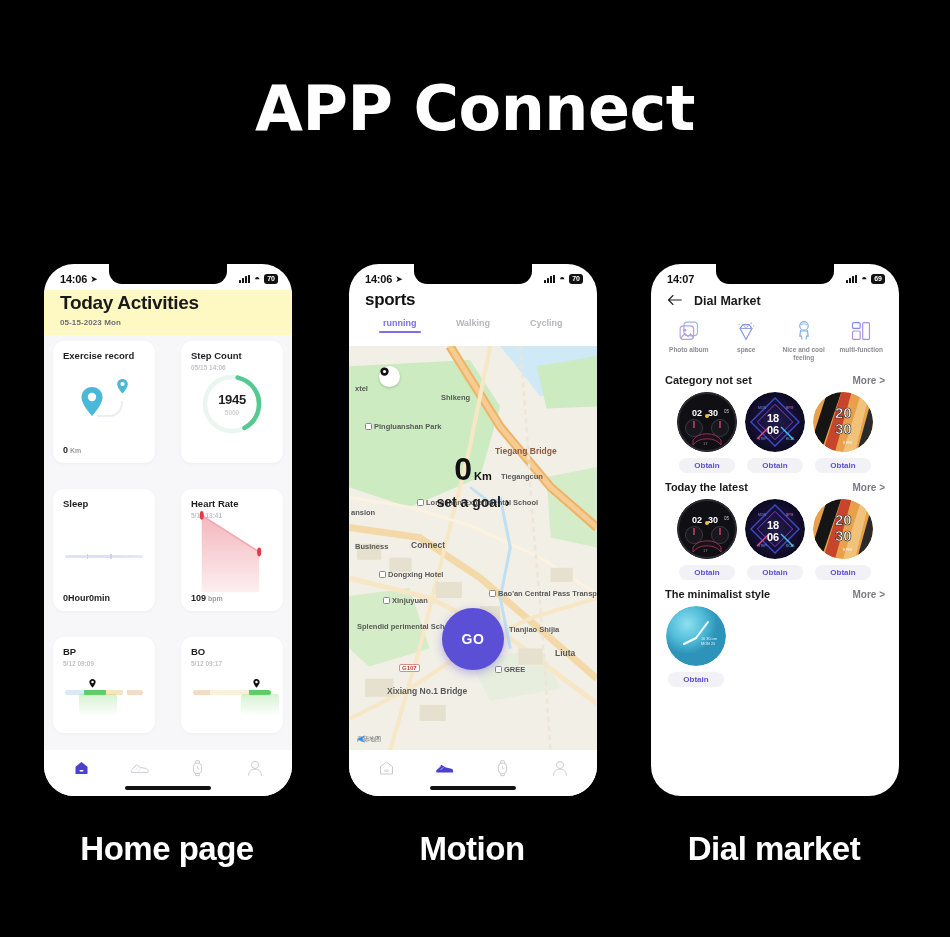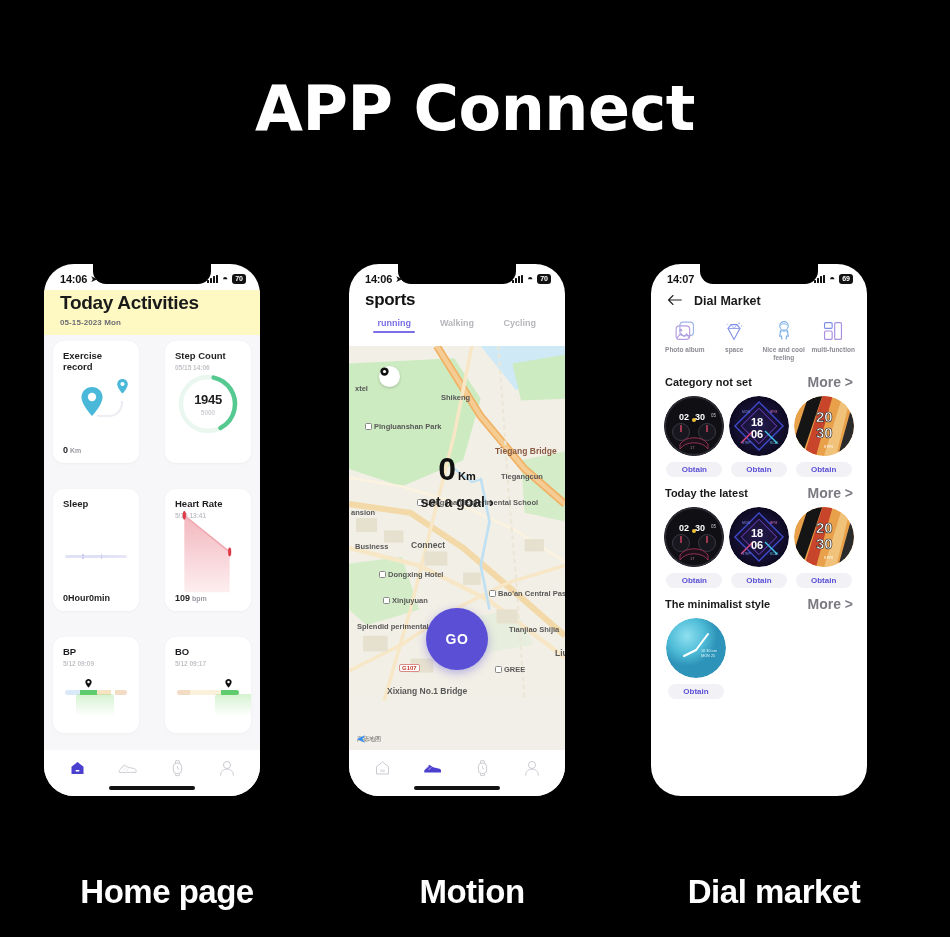--- a/index.html
+++ b/index.html
@@ -16,21 +16,21 @@
     position: absolute; top: 72px; left: 0; width: 950px;
     text-align: center;
     font-size: 62px; font-weight: 700; color: #ffffff;
     letter-spacing: -0.5px;
     font-family: "DejaVu Sans", sans-serif;
   }
 
   
   .phone {
     position: absolute;
-    width: 216px; height: 532px;
+    width: 248px; height: 532px;
     background: #fff;
     border-radius: 30px;
     overflow: hidden;
   }
   #phone-1 { left: 44px;  top: 264px; }
   #phone-2 { left: 349px; top: 264px; }
   #phone-3 { left: 651px; top: 264px; }
 
   .notch {
     position: absolute; top: 0; left: 50%; transform: translateX(-50%);
@@ -148,35 +148,35 @@
   .map-attr { position:absolute; left:8px; bottom:6px; display:flex; align-items:center; gap:3px; font-size:6px; color:#666;}
 
   
   .p3-nav { display:flex; align-items:center; gap:12px; padding: 2px 16px 10px; }
   .p3-nav-title { font-size: 12.5px; font-weight:600; color:#1a1a1a; }
   .cat-row { display:flex; padding: 0 10px 4px; gap:2px; }
   .cat { flex:1; display:flex; flex-direction:column; align-items:center; gap:4px; }
   .cat-label { font-size:6.5px; color:#8b8b93; text-align:center; line-height:1.25; font-weight:600;}
   .sec-head { display:flex; align-items:center; justify-content:space-between; padding: 8px 14px 6px; }
   .sec-title { font-size: 11px; font-weight:700; color:#1a1a1a; }
-  .sec-more { font-size: 14px; color:#7a7a82; font-weight:600;}
-  .dial-row { display:flex; justify-content:space-between; padding: 0 11px; }
+  .sec-more { font-size: 10px; color:#7a7a82; font-weight:600;}
+  .dial-row { display:flex; justify-content:center; padding: 0 11px; }
   .dial-col { display:flex; flex-direction:column; align-items:center; width:68px; }
   .dial-face { width:60px; height:60px; border-radius:50%; overflow:hidden; position:relative; }
   .obtain {
     margin-top:6px; background:#f2f2f6; color:#5b4fd6; font-size:8px; font-weight:600;
     border-radius:9px; padding:3px 0; width:56px; text-align:center;
   }
   .dial-row.left { justify-content:flex-start; padding-left:11px; }
 
   
   .caption {
     position:absolute; top: 830px; width: 300px; text-align:center;
     color:#fff; font-size: 33px; font-weight: 600;
-    font-family: "Liberation Sans", sans-serif; letter-spacing:-.5px;margin-top:43px;
+    font-family: "Liberation Sans", sans-serif; letter-spacing:-.5px;
   }
   #cap-1 { left: 17px; }
   #cap-2 { left: 322px; }
   #cap-3 { left: 624px; }
 </style>
 </head>
 <body>
 
 <div class="page">
 

